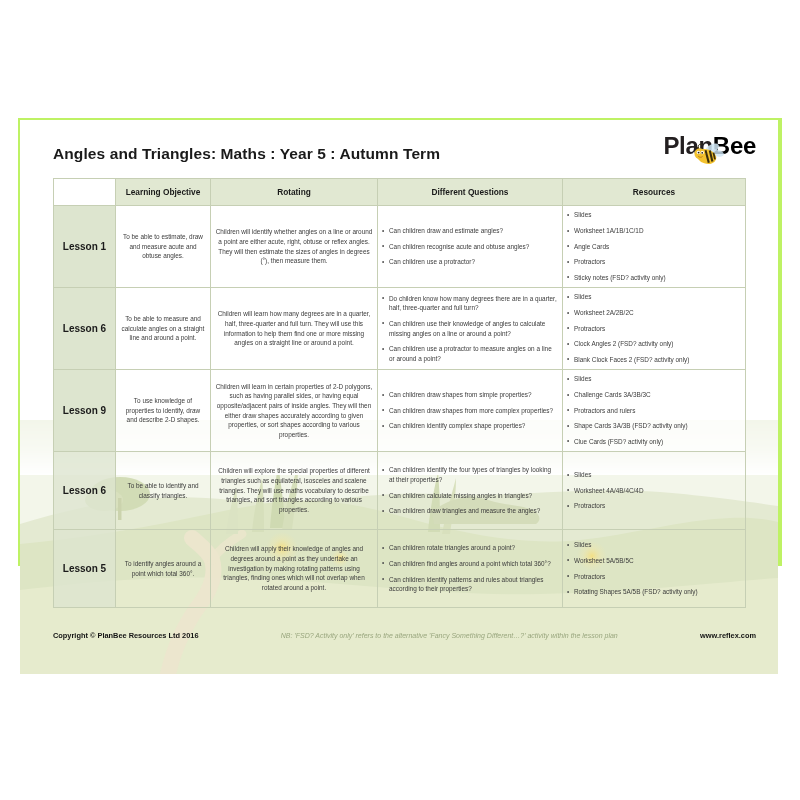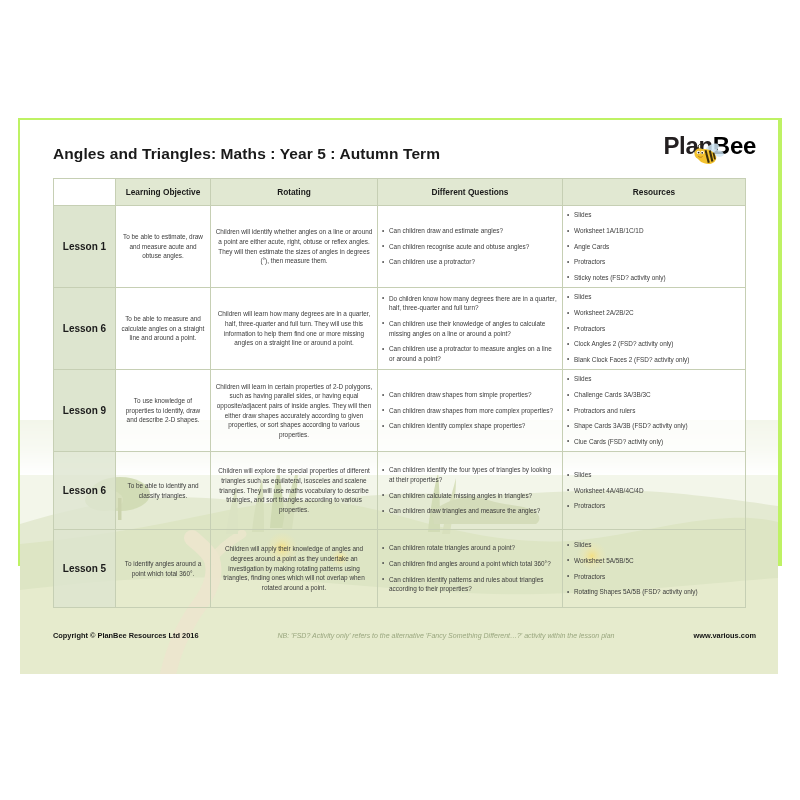--- a/index.html
+++ b/index.html
@@ -386,17 +386,17 @@
                 <li>Rotating Shapes 5A/5B (FSD? activity only)</li>
               </ul>
             </td>
           </tr>
         </tbody>
     </table>
 
     <div id="footer">
       <span id="copyright">Copyright © PlanBee Resources Ltd 2016</span>
       <span id="footer-note">NB: 'FSD? Activity only' refers to the alternative 'Fancy Something Different…?' activity within the lesson plan</span>
-      <span id="website">www.various.com</span>
+      <span id="website">www.reflex.com</span>
     </div>
 
   </div>
 </div>
 
 </body></html>

